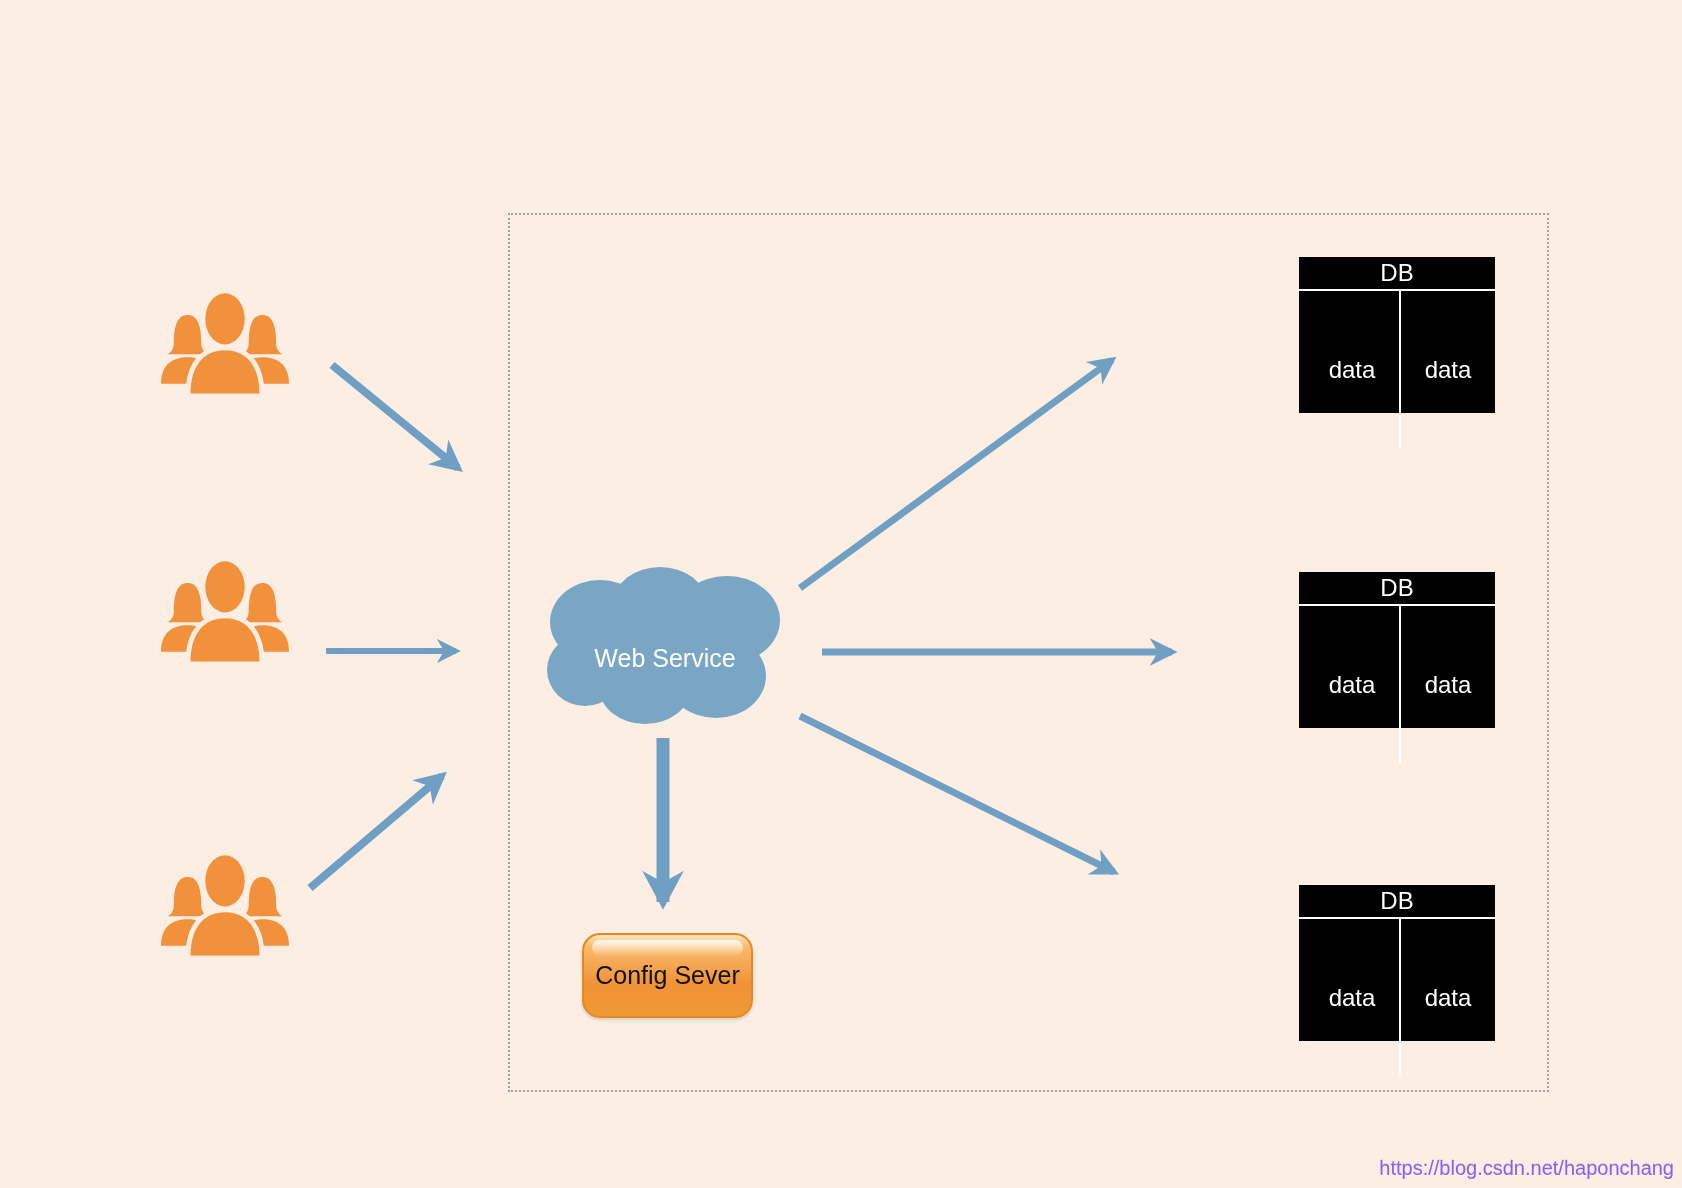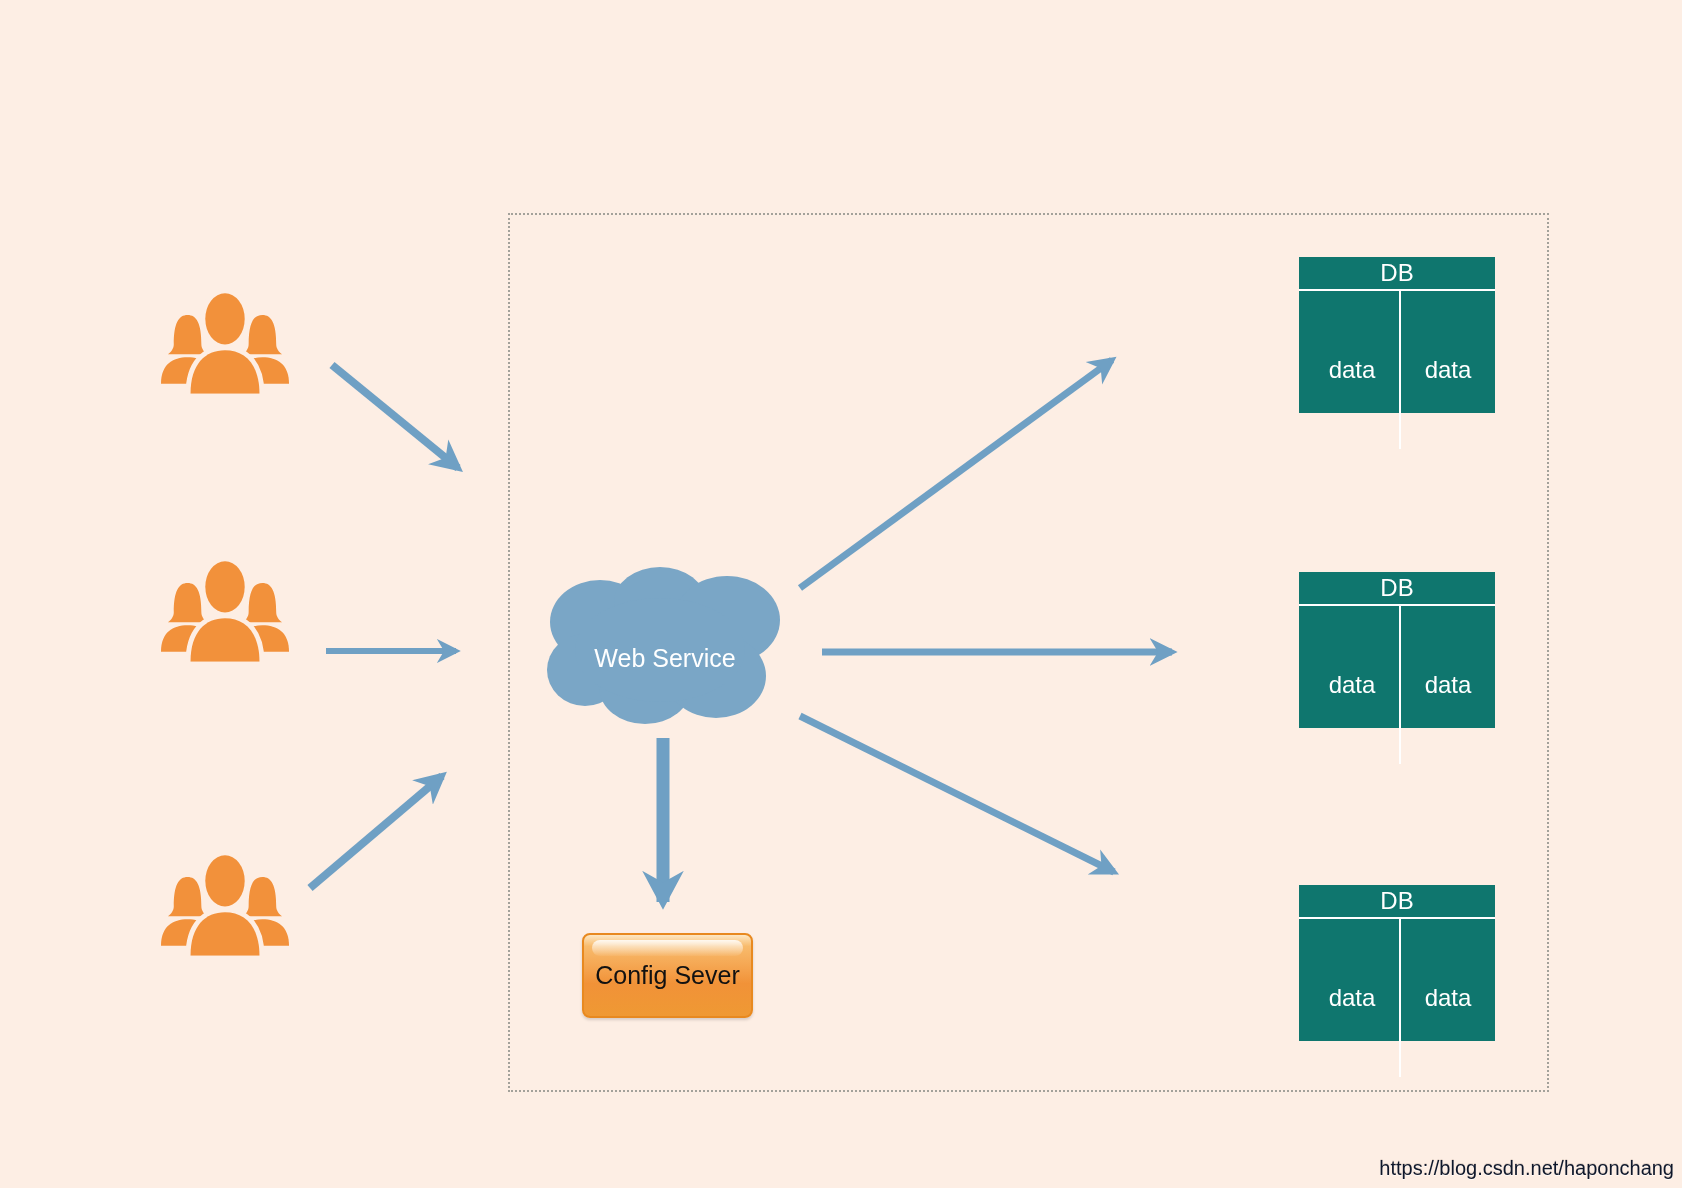--- a/index.html
+++ b/index.html
@@ -16,48 +16,48 @@
     position:absolute;left:508px;top:213px;width:1037px;height:875px;
     border:2px dotted #a3a19a;
   }
   .overlay{position:absolute;left:0;top:0;width:1682px;height:1188px;}
   .users-svg{position:absolute;width:130px;height:105px;}
   #users-1{left:160px;top:289px;}
   #users-2{left:160px;top:557px;}
   #users-3{left:160px;top:851px;}
   .config-btn{
     position:absolute;left:582px;top:933px;width:171px;height:85px;
-    border:2px solid #e8891f;border-radius:8px;box-sizing:border-box;
+    border:2px solid #e8891f;border-radius:18px;box-sizing:border-box;
     background:linear-gradient(180deg,#fde7c3 0%,#f8bb6c 14%,#f4a04a 45%,#f19238 60%,#ef9933 100%);
     display:flex;align-items:center;justify-content:center;
     box-shadow:0 2px 3px rgba(0,0,0,0.15);
   }
   .config-btn::before{
     content:"";position:absolute;left:8px;right:8px;top:5px;height:16px;
     border-radius:12px;background:linear-gradient(180deg,rgba(255,255,255,0.85),rgba(255,255,255,0.05));
   }
   .config-btn span{position:relative;font-size:25px;color:#111;}
   .db-table{
     position:absolute;left:1299px;width:196px;height:156px;
-    background:#0f766e;box-sizing:border-box;
+    background:#000000;box-sizing:border-box;
   }
   #db-1{top:257px;} #db-2{top:572px;} #db-3{top:885px;}
   .db-header{
     height:32px;line-height:32px;text-align:center;
     color:#fff;font-size:24px;border-bottom:2px solid #fff;
   }
   .db-body{display:flex;height:158px;margin-left:6px;}
   .db-cell{
     flex:1;display:flex;align-items:center;justify-content:center;
     color:#fff;font-size:24px;
   }
   .db-cell + .db-cell{border-left:2px solid #fff;}
   .watermark{
     position:absolute;right:8px;bottom:8px;font-size:20px;
-    color:#0f172a;text-shadow:0 1px 0 rgba(255,255,255,0.7), 0 -1px 0 rgba(150,130,115,0.25);
+    color:#8b5cf6;text-shadow:0 1px 0 rgba(255,255,255,0.7), 0 -1px 0 rgba(150,130,115,0.25);
   }
 </style>
 </head>
 <body>
 
 <div id="canvas">
 
 
   <div class="dashed-box"></div>
 

